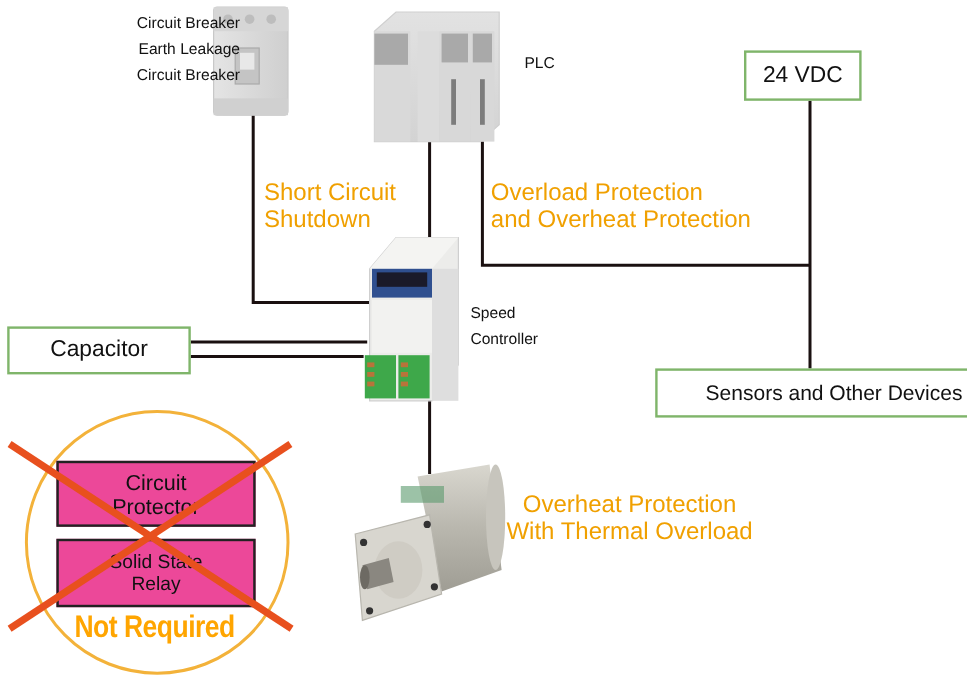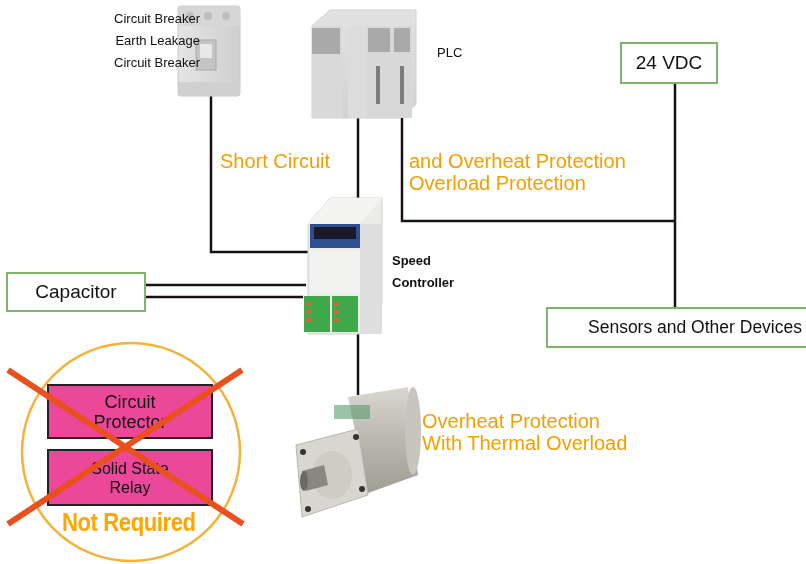--- a/index.html
+++ b/index.html
@@ -67,50 +67,51 @@
   <rect x="86" y="24" width="16" height="24" fill="#a9a9a9"></rect>
   <rect x="68" y="62" width="4" height="38" fill="#7c7c7c"></rect>
   <rect x="92" y="62" width="4" height="38" fill="#7c7c7c"></rect>
 </svg>
 <div class="abs black-text" style="left:437px;top:42px;">PLC</div>
 
 <div class="green-box" style="left:620px;top:13px;width:98px;height:42px;margin-top:29px;">24 VDC</div>
 
 <div class="abs orange-text" style="left:220px;top:150px;">
   <div>Short Circuit</div>
+  <div>Shutdown</div>
 </div>
 <div class="abs orange-text" style="left:409px;top:150px;">
+  <div>Overload Protection</div>
   <div>and Overheat Protection</div>
-  <div>Overload Protection</div>
 </div>
 
 <svg class="abs" style="left:300px;top:194px;" width="90" height="150">
   <polygon points="8,30 30,4 82,4 82,110 60,140 8,140" fill="#ececea" stroke="#cfcfcf"></polygon>
   <polygon points="30,4 82,4 60,30 8,30" fill="#f4f4f2"></polygon>
   <rect x="60" y="30" width="22" height="110" fill="#dedede"></rect>
   <rect x="10" y="30" width="50" height="24" fill="#2f4f8f"></rect>
   <rect x="14" y="33" width="42" height="12" fill="#1a1a2a"></rect>
   <rect x="10" y="56" width="50" height="44" fill="#f2f2f0"></rect>
   <rect x="4" y="102" width="26" height="36" fill="#3ea84a"></rect>
   <rect x="32" y="102" width="26" height="36" fill="#3ea84a"></rect>
   <g fill="#b8743a">
     <rect x="6" y="108" width="6" height="4"></rect>
       <rect x="6" y="116" width="6" height="4"></rect>
       <rect x="6" y="124" width="6" height="4"></rect>
     <rect x="34" y="108" width="6" height="4"></rect>
       <rect x="34" y="116" width="6" height="4"></rect>
       <rect x="34" y="124" width="6" height="4"></rect>
   </g>
 </svg>
-<div class="abs black-text" style="left:392px;top:250px;font-weight:bold;">
+<div class="abs black-text" style="left:392px;top:250px;">
   <div>Speed</div>
   <div>Controller</div>
 </div>
 
-<div class="green-box" style="left:6px;top:272px;width:140px;height:40px;">Capacitor</div>
+<div class="green-box" style="left:6px;top:272px;width:153px;height:40px;">Capacitor</div>
 
 <div class="green-box" style="left:546px;top:307px;width:298px;height:41px;font-size:17.5px;">Sensors and Other Devices</div>
 
 <svg class="abs" style="left:288px;top:385px;" width="140" height="140">
   <defs>
     <linearGradient id="mg" x1="0" x2="0" y1="0" y2="1">
         <stop offset="0" stop-color="#d9d7cf"></stop>
         <stop offset="0.5" stop-color="#b9b7ae"></stop>
         <stop offset="1" stop-color="#9f9d94"></stop>
       </linearGradient>
@@ -120,21 +121,21 @@
   <rect x="46" y="20" width="36" height="14" fill="#5a9a6c" opacity="0.6"></rect>
   <polygon points="8,60 70,44 80,110 14,132" fill="#d8d6cf" stroke="#b8b6ae"></polygon>
   <circle cx="15" cy="67" r="3" fill="#333"></circle>
     <circle cx="68" cy="52" r="3" fill="#333"></circle>
   <circle cx="20" cy="124" r="3" fill="#333"></circle>
     <circle cx="74" cy="104" r="3" fill="#333"></circle>
   <ellipse cx="44" cy="90" rx="20" ry="24" fill="#cfccc4"></ellipse>
   <polygon points="14,86 36,80 40,100 18,106" fill="#8a8780"></polygon>
   <ellipse cx="16" cy="96" rx="4" ry="10" fill="#6d6a63"></ellipse>
 </svg>
-<div class="abs orange-text" style="left:422px;top:410px;">
+<div class="abs orange-text" style="left:422px;top:410px;text-align:center;">
   <div>Overheat Protection</div>
   <div>With Thermal Overload</div>
 </div>
 
 <svg class="abs" style="left:0;top:340px;" width="270" height="224">
   <circle cx="131" cy="112" r="109" fill="#ffffff" stroke="#f3b23a" stroke-width="2.5"></circle>
 </svg>
 <div class="black-box" style="left:47px;top:384px;width:166px;height:55px;">
   <div>Circuit</div>
   <div>Protector</div>

